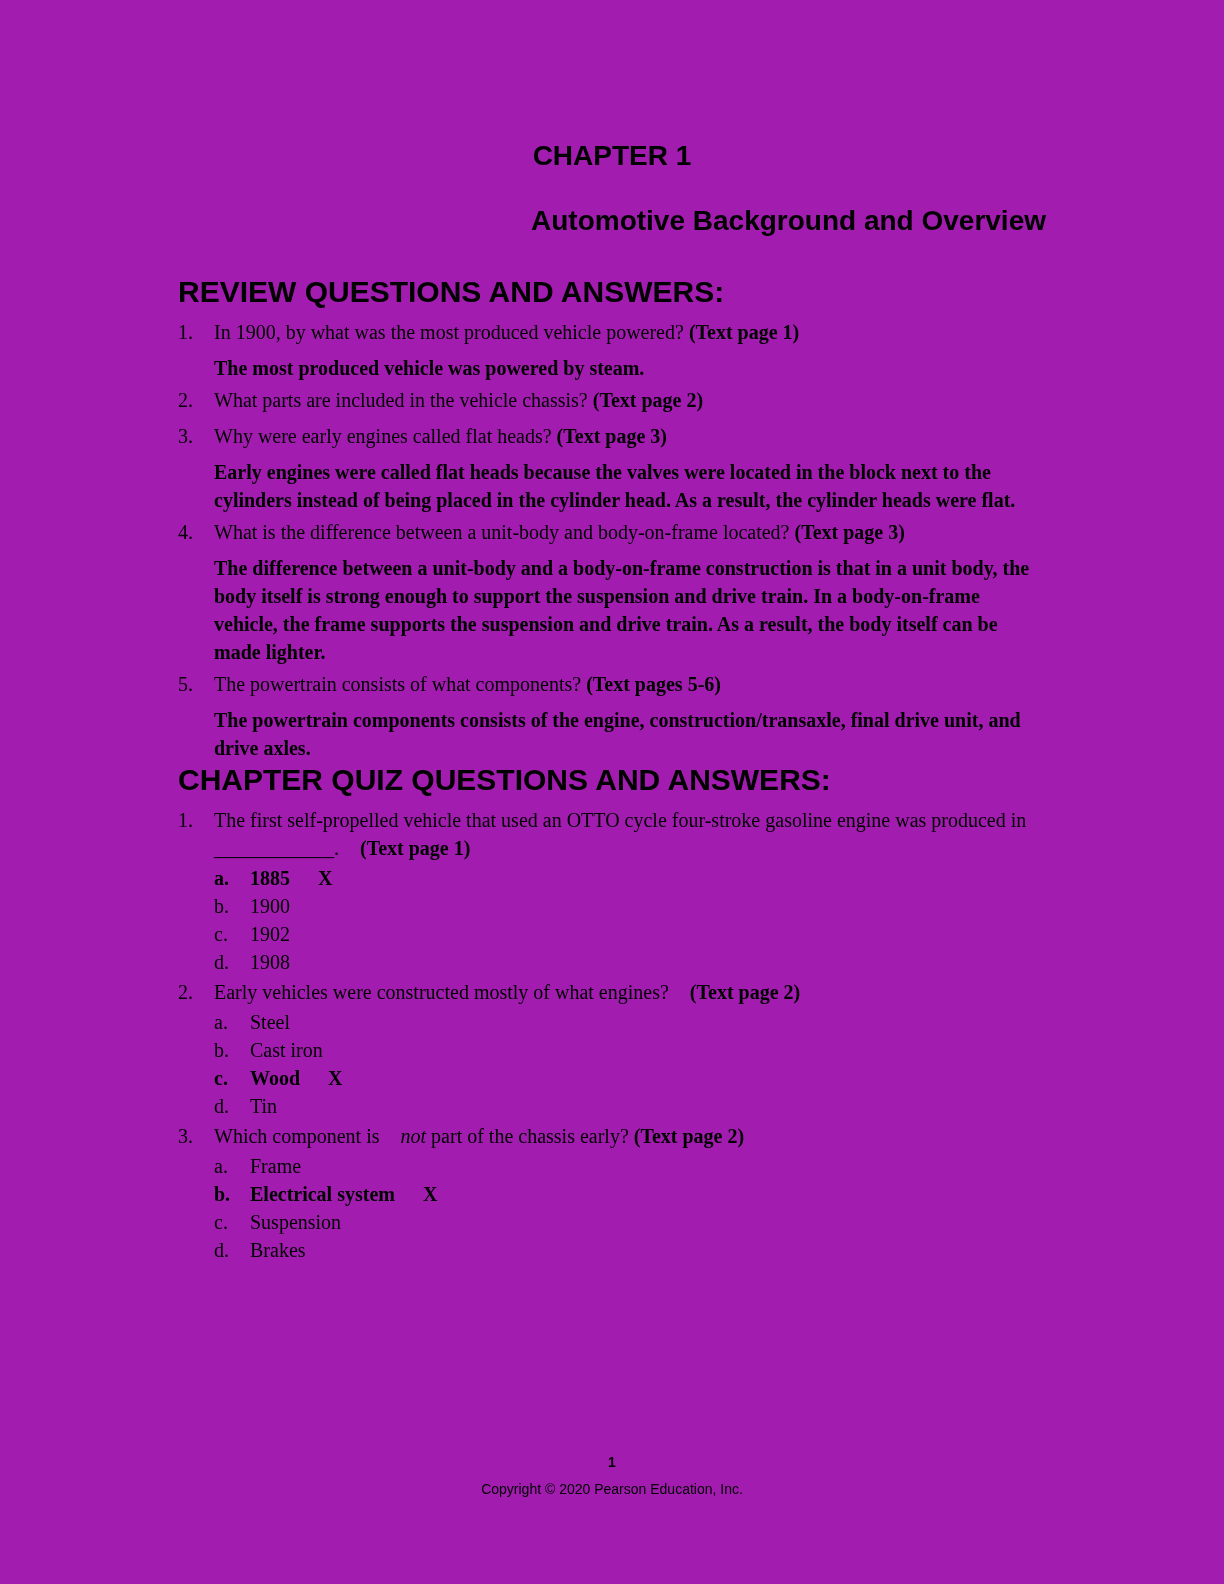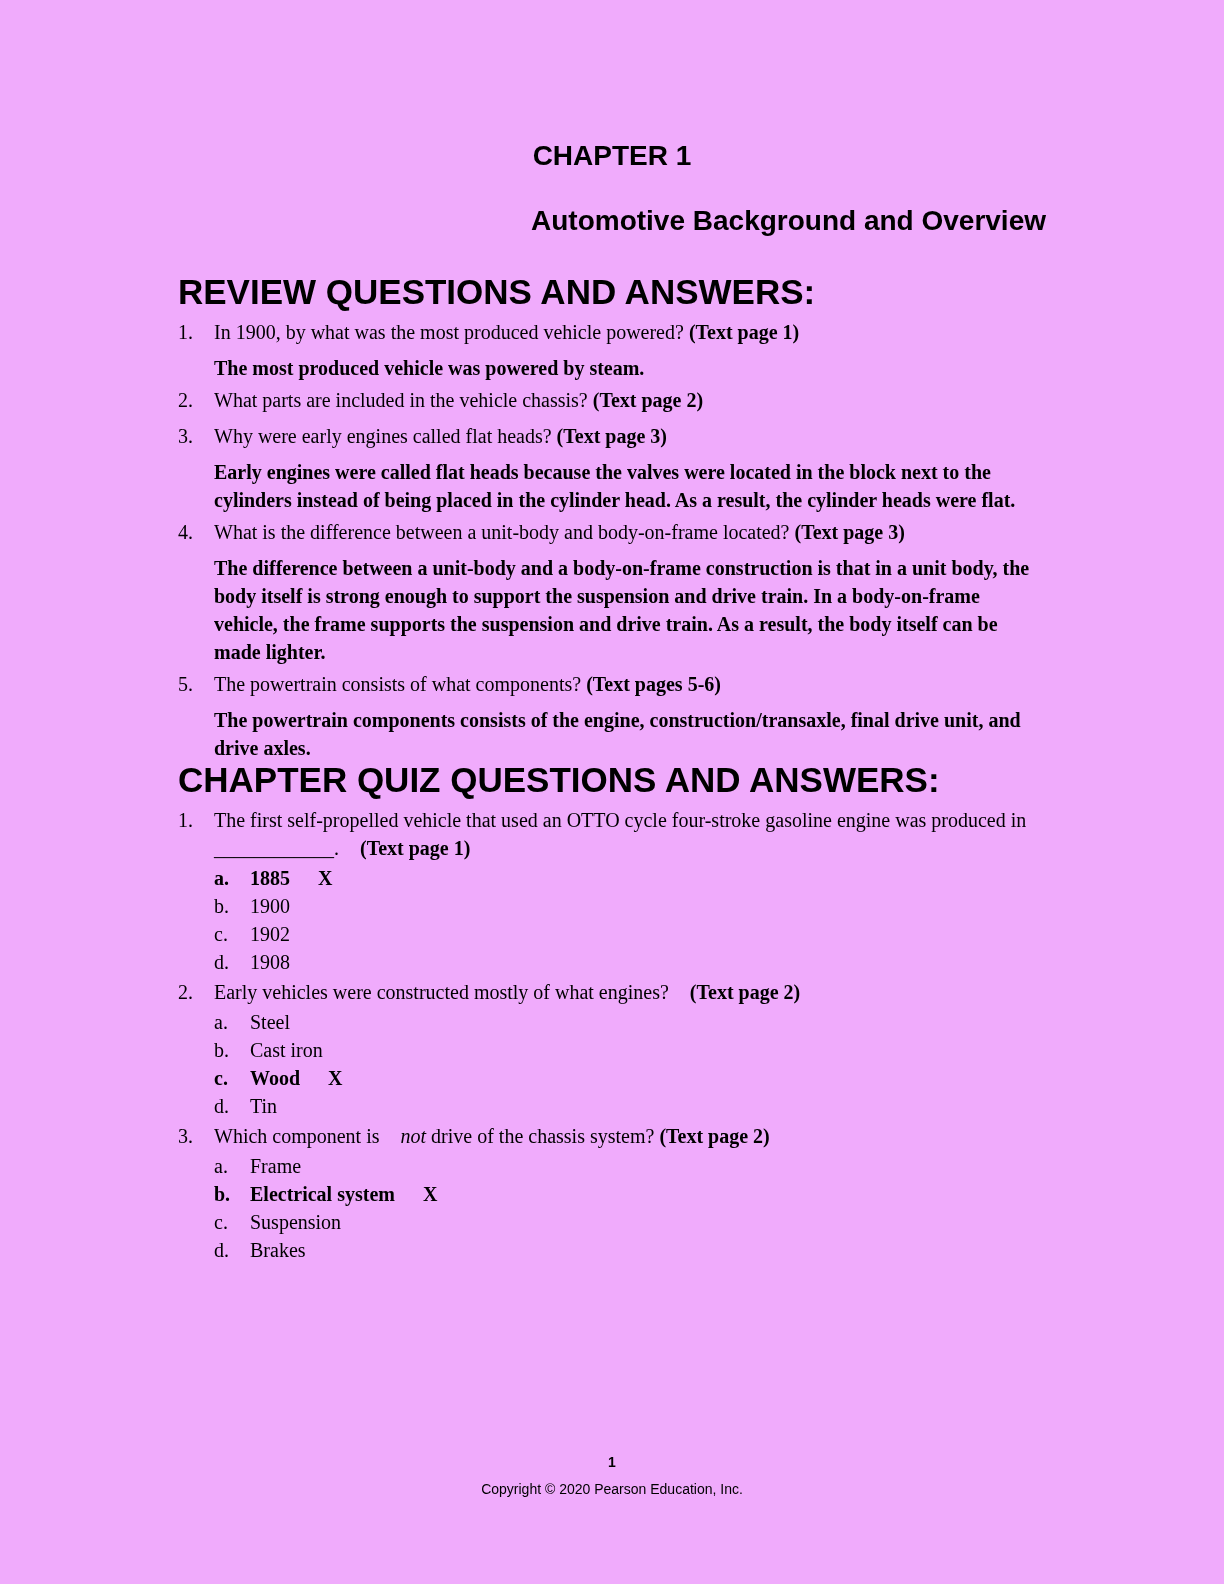--- a/index.html
+++ b/index.html
@@ -1,38 +1,38 @@
 <!DOCTYPE html>
 <html><head>
 <meta charset="utf-8">
 <style>
   * { margin:0; padding:0; box-sizing:border-box; }
   html, body { background:#e8e8e8; }
   .page {
     position:relative;
     width:1224px; height:1584px;
     margin:0 auto;
-    background:#f0abfc;
+    background:#a21caf;
     font-family:"Liberation Serif", serif;
     font-size:20px; line-height:28px;
     color:#000000;
     overflow:hidden;
   }
   .content { position:absolute; left:178px; top:140px; width:868px; }
 
   .title, .subtitle {
     font-family:"Liberation Sans", sans-serif;
     font-size:28px; line-height:32px; font-weight:bold;
     text-align:center;
   }
   .subtitle { margin-top:33px;text-align:right; }
 
   .section-heading {
     font-family:"Liberation Sans", sans-serif;
-    font-size:35px; line-height:28px; font-weight:bold;
+    font-size:30px; line-height:28px; font-weight:bold;
     margin-bottom:12px;
   }
   .section-heading.first { margin-top:41px; }
   .section-heading.second { }
 
   .q-row { display:flex; margin-bottom:8px; }
   .q-num { flex:0 0 36px; }
   .q-body { flex:1; }
   .ref { font-weight:bold; }
   .it { font-style:italic;margin-left:16px; }
@@ -194,21 +194,21 @@
           </div>
         </div>
       </div>
 
       <div>
         <div class="q-row">
           <span class="q-num">3.</span>
           <span class="q-body">
             <span>Which component is</span>
             <span class="it">not</span>
-            <span>drive of the chassis system?</span>
+            <span>part of the chassis early?</span>
             <span class="ref">(Text page 2)</span>
           </span>
         </div>
         <div class="options">
           <div class="opt-row">
             <span class="opt-letter">a.</span>
             <span class="opt-text">Frame</span>
             <span class="opt-marker"></span>
           </div>
           <div class="opt-row">

